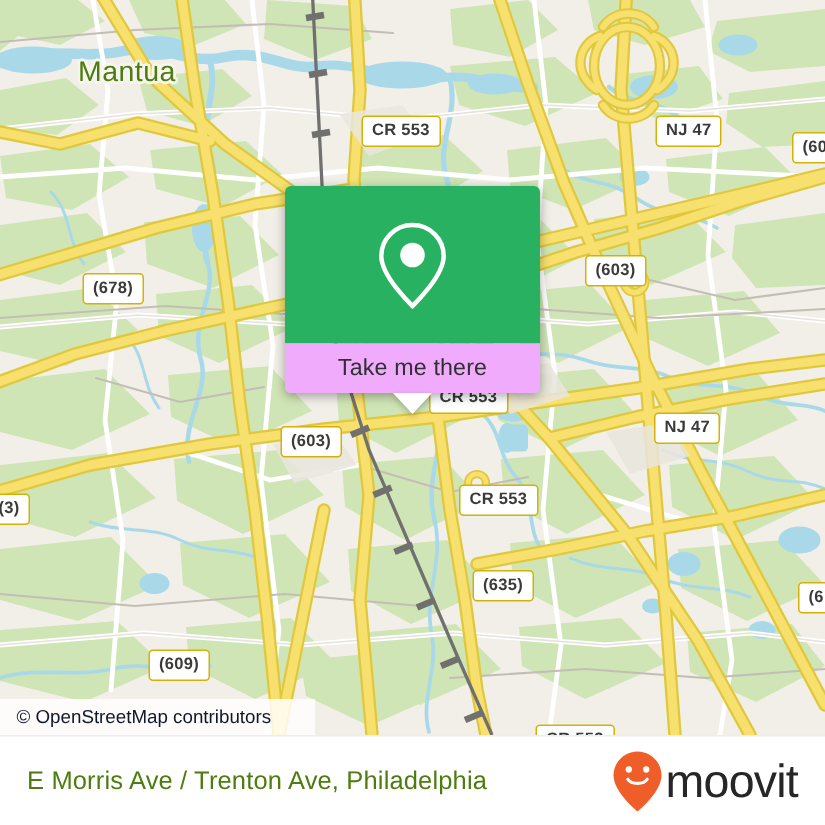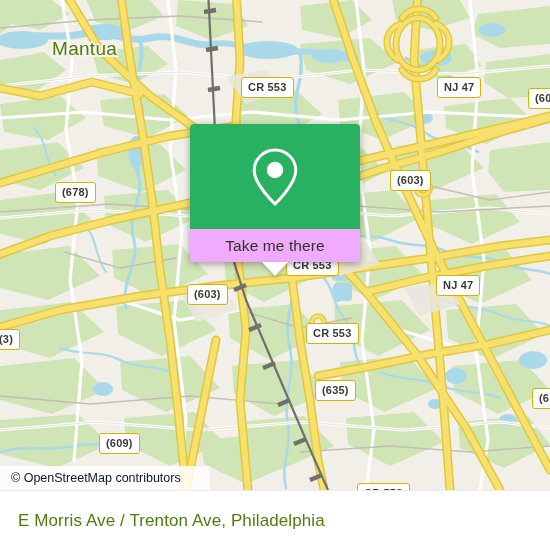--- a/index.html
+++ b/index.html
@@ -401,15 +401,24 @@
 
     <div id="attribution">
       <span id="attribution-text">© OpenStreetMap contributors</span>
     </div>
 
   </div>
 
   <div id="footer">
     <div id="footer-title">E Morris Ave / Trenton Ave, Philadelphia</div>
 
+    <div id="brand">
+      <svg width="34" height="42" viewBox="0 0 34 42">
+        <path d="M17,1 C8.2,1 1,8.2 1,17 C1,28 17,41 17,41 C17,41 33,28 33,17 C33,8.2 25.8,1 17,1 Z" fill="#ef5d28"></path>
+        <circle cx="11.2" cy="13" r="2.1" fill="#ffffff"></circle>
+        <circle cx="22.8" cy="13" r="2.1" fill="#ffffff"></circle>
+        <path d="M10.5,19.5 C12.8,23.2 21.2,23.2 23.5,19.5" fill="none" stroke="#ffffff" stroke-width="2.1" stroke-linecap="round"></path>
+      </svg>
+      <span id="brand-word">moovit</span>
+    </div>
   </div>
 
 </div>
 
 </body></html>

